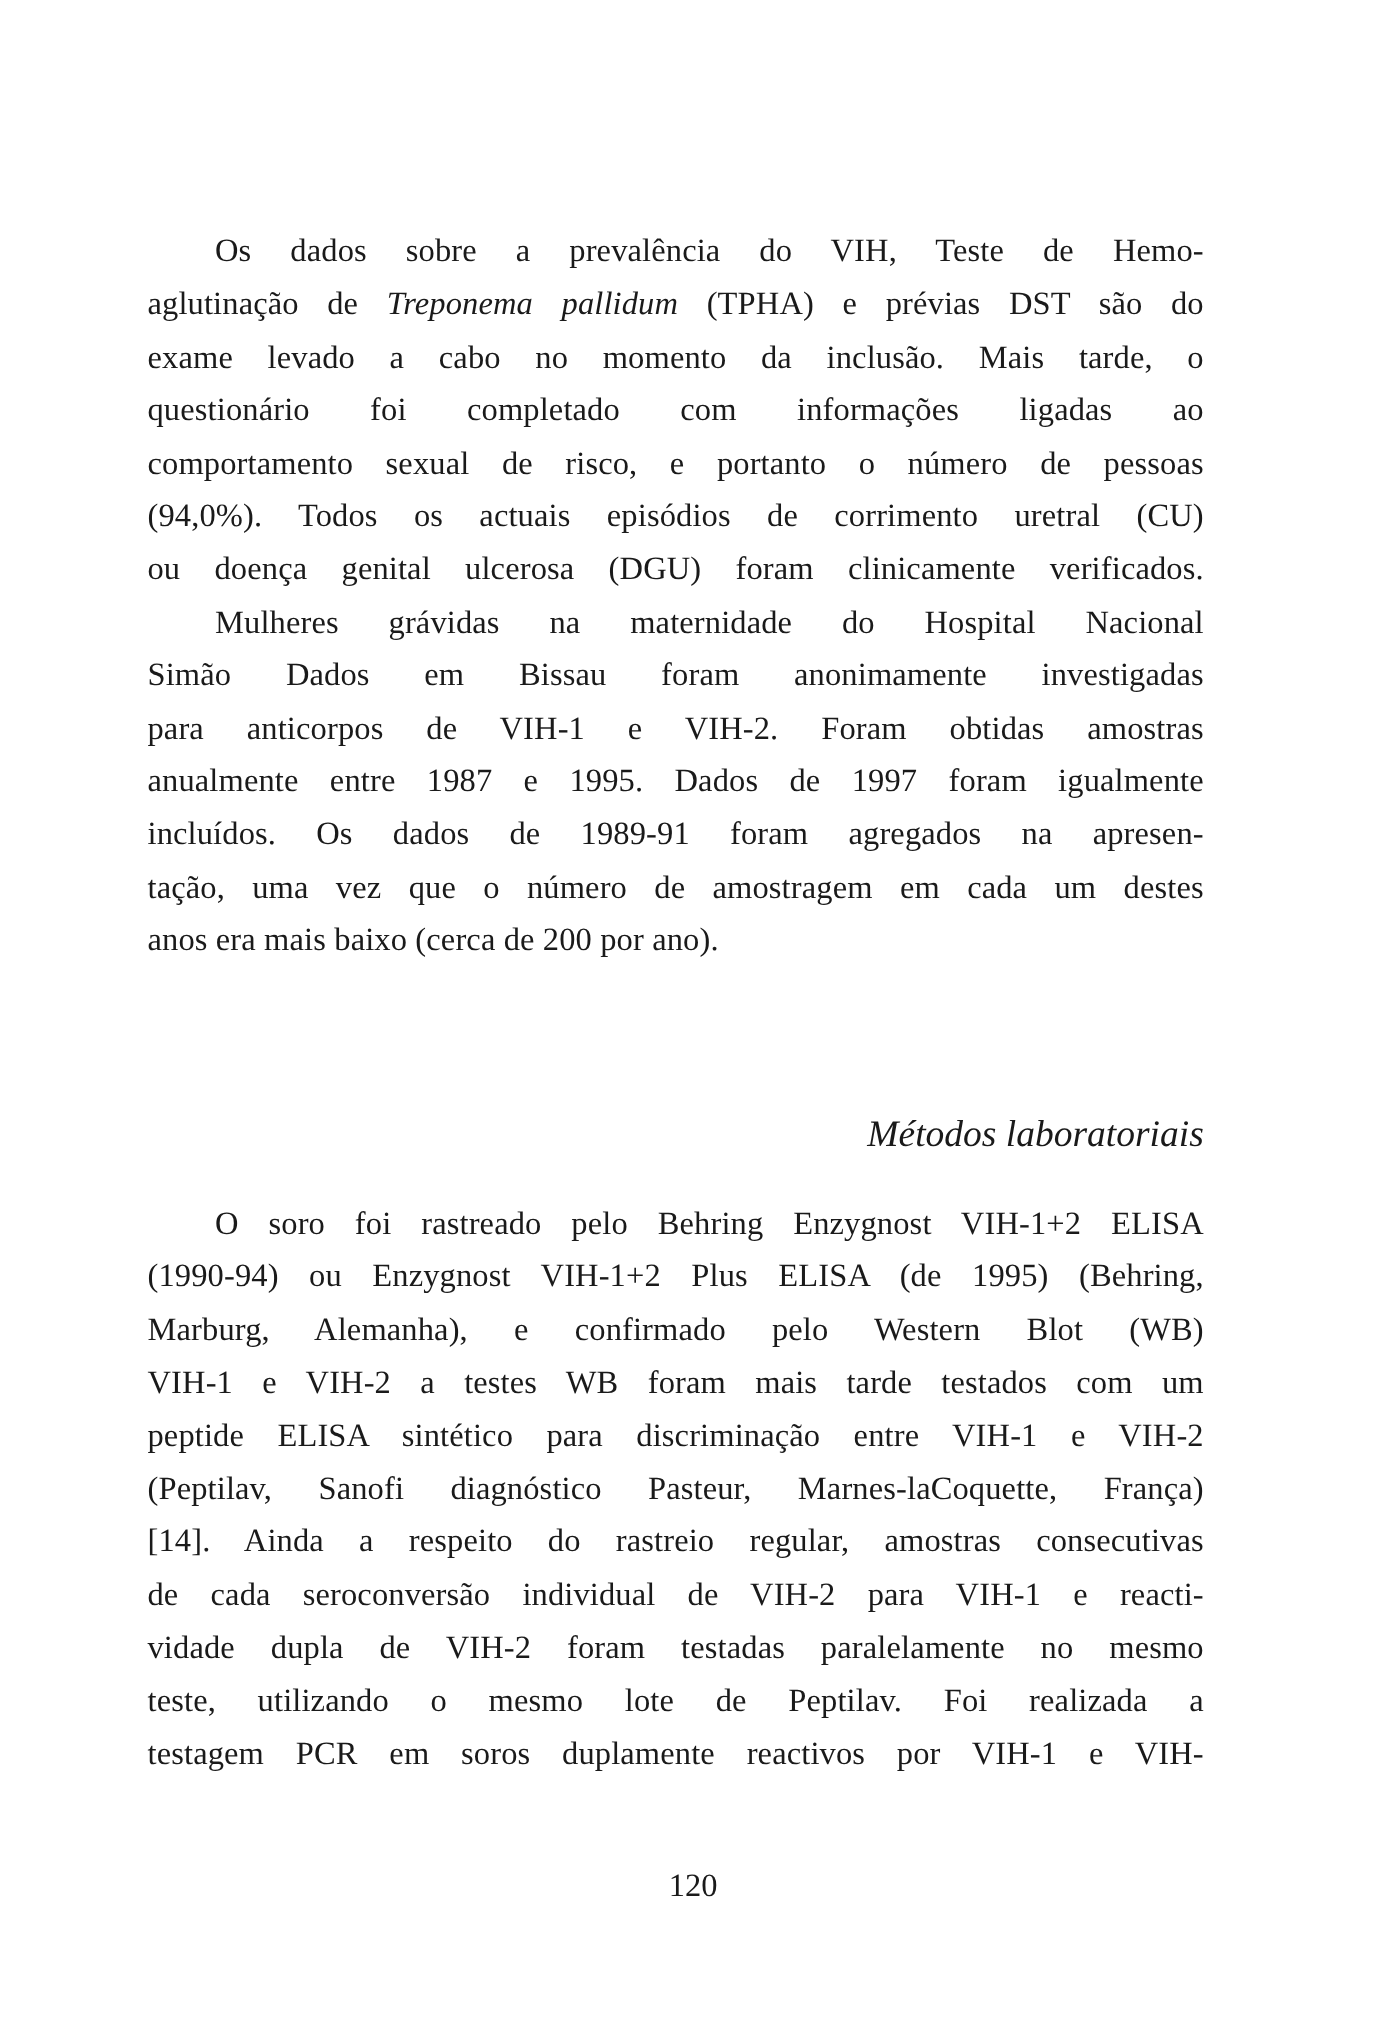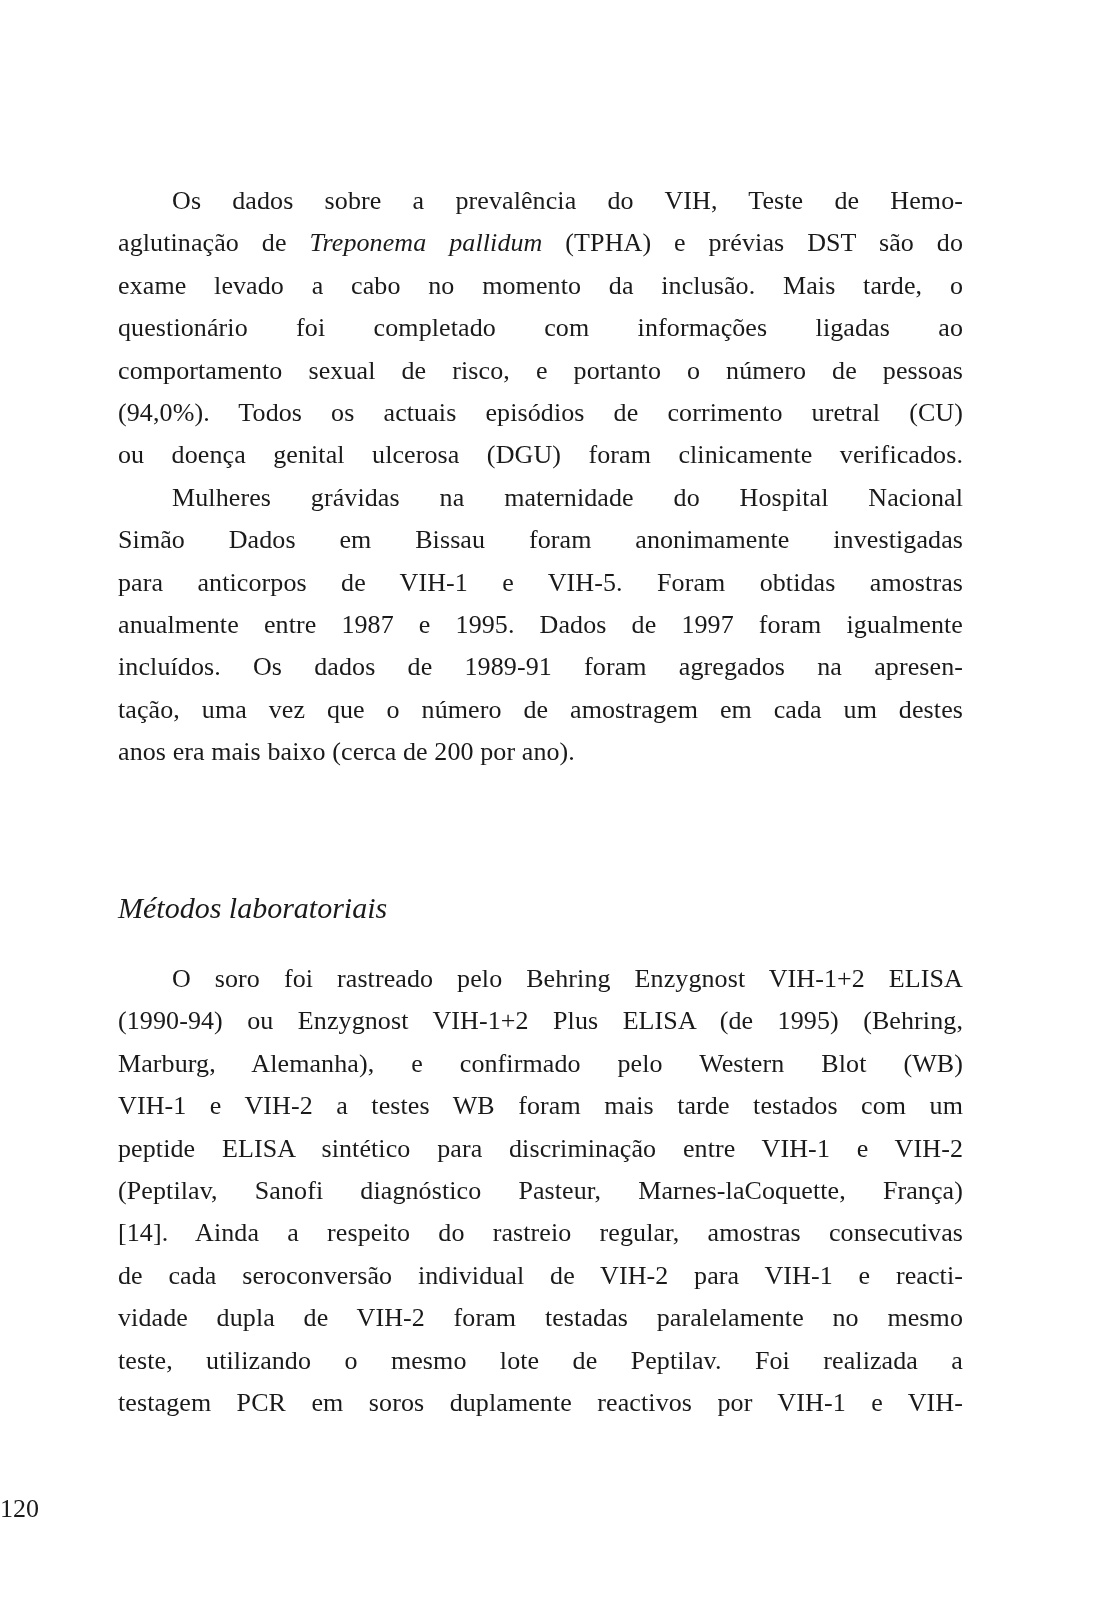--- a/index.html
+++ b/index.html
@@ -35,40 +35,41 @@
       padding-left: 54px;
     }
     .line.last {
       text-align-last: left;
     }
     .heading {
       position: absolute;
       left: 0;
       width: 845px;
       top: 707px;
-      text-align: left;
+      text-align: right;
       font-family: "Liberation Serif", "DejaVu Serif", serif;
       font-style: italic;
       font-size: 30px;
       line-height: 42px;
     }
     .section2 {
       position: absolute;
       left: 0;
       top: 778px;
       width: 845px;
     }
     .italic {
       font-style: italic;
     }
     .page-number {
       position: absolute;
       left: 0;
       width: 1109px;
       top: 1494px;
+      text-align: center;
       font-family: "Liberation Serif", "DejaVu Serif", serif;
       font-size: 26px;
       line-height: 30px;
     }
   </style>
 </head>
 <body>
 
 <div class="page">
   <div>
@@ -76,21 +77,21 @@
     <div class="line"><span>aglutinação de </span><span class="italic">Treponema pallidum</span><span> (TPHA) e prévias DST são do</span></div>
     <div class="line">exame levado a cabo no momento da inclusão. Mais tarde, o</div>
     <div class="line">questionário foi completado com informações ligadas ao</div>
     <div class="line">comportamento sexual de risco, e portanto o número de pessoas</div>
     <div class="line">(94,0%). Todos os actuais episódios de corrimento uretral (CU)</div>
     <div class="line">ou doença genital ulcerosa (DGU) foram clinicamente verificados.</div>
   </div>
   <div>
     <div class="line indent">Mulheres grávidas na maternidade do Hospital Nacional</div>
     <div class="line">Simão Dados em Bissau foram anonimamente investigadas</div>
-    <div class="line">para anticorpos de VIH-1 e VIH-5. Foram obtidas amostras</div>
+    <div class="line">para anticorpos de VIH-1 e VIH-2. Foram obtidas amostras</div>
     <div class="line">anualmente entre 1987 e 1995. Dados de 1997 foram igualmente</div>
     <div class="line">incluídos. Os dados de 1989-91 foram agregados na apresen-</div>
     <div class="line">tação, uma vez que o número de amostragem em cada um destes</div>
     <div class="line last">anos era mais baixo (cerca de 200 por ano).</div>
   </div>
 
   <div class="heading">Métodos laboratoriais</div>
 
   <div class="section2">
     <div class="line indent">O soro foi rastreado pelo Behring Enzygnost VIH-1+2 ELISA</div>

